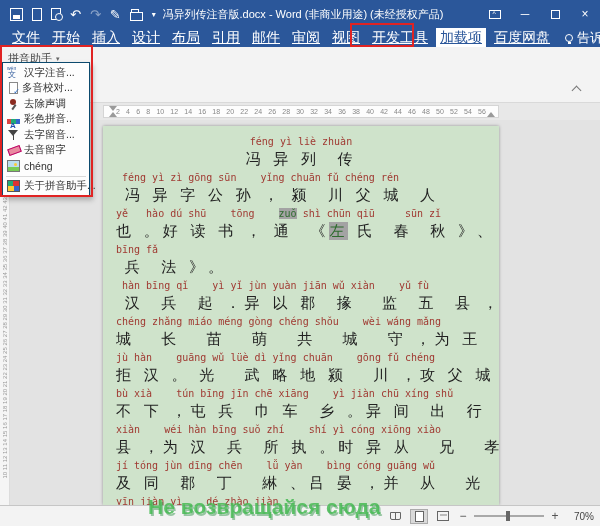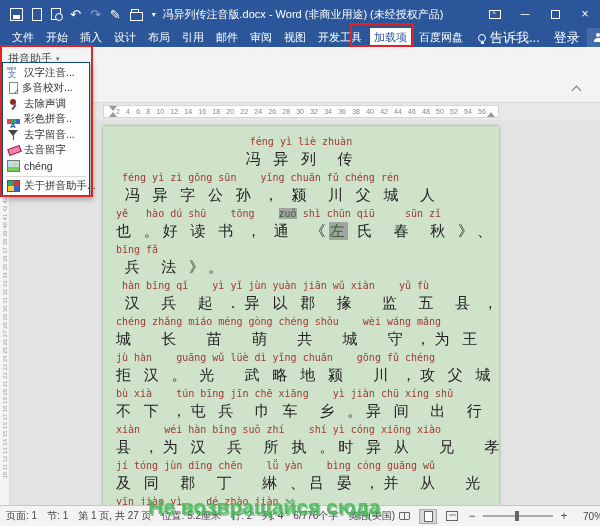--- a/index.html
+++ b/index.html
@@ -23,21 +23,21 @@
   .qi-caret { font-size:8px; color:#fff; }
   #title-text { position:absolute; left:6px; right:0; text-align:center; font-size:11px; color:#fff; top:7px; pointer-events:none; }
   #winctrl { margin-left:auto; display:flex; align-items:center; height:100%; }
   .wbtn { width:30px; height:100%; display:flex; align-items:center; justify-content:center; color:#fff; font-size:12px; }
   .ribbon-opt { width:12px; height:9px; border:1.2px solid #fff; position:relative; }
   .ribbon-opt::after { content:"^"; position:absolute; top:-1px; left:2.5px; font-size:7px; color:#fff; }
   .maxbox { width:9px; height:9px; border:1.2px solid #fff; }
 
   
   #tabbar { height:19px; background:#2b579a; display:flex; align-items:stretch; padding-left:8px; }
-  .tab { color:#fff; font-size:11px; padding:0 4px; margin-right:4px; display:flex; align-items:center; white-space:nowrap; }
+  .tab { color:#fff; font-size:14px; padding:0 4px; margin-right:4px; display:flex; align-items:center; white-space:nowrap;text-decoration:underline; }
   .tab.active { background:#fff; color:#2b579a; }
   #tab-right { margin-left:auto; display:flex; align-items:stretch; }
   .tab-aux { color:#fff; font-size:13px; display:flex; align-items:center; gap:4px; padding:0 7px; white-space:nowrap; }
   .bulb { width:8px; height:8px; border:1.2px solid #fff; border-radius:50%; position:relative; }
   .bulb::after { content:""; position:absolute; left:2px; bottom:-3px; width:2.5px; height:2px; background:#fff; }
   .person { width:9px; height:9px; position:relative; }
   .person::before { content:""; position:absolute; left:2.5px; top:0; width:4px; height:4px; border-radius:50%; background:#fff; }
   .person::after { content:""; position:absolute; left:0; bottom:0; width:9px; height:4px; border-radius:4px 4px 0 0; background:#fff; }
   .share-tab { background:rgba(255,255,255,.12); }
 
@@ -304,30 +304,20 @@
       <div class="menu-item">
         <span class="mi mi-about-icon"></span>
         <span>关于拼音助手...</span>
       </div>
     </div>
 
   <div class="red-box" id="red-box-tab"></div>
   <div class="red-box" id="red-box-menu"></div>
 
   <div id="statusbar">
-    <div id="sb-left">
-        <span>页面: 1</span>
-        <span>节: 1</span>
-        <span>第 1 页, 共 27 页</span>
-        <span>位置: 5.2厘米</span>
-        <span>行: 2</span>
-        <span>列: 4</span>
-        <span>6/776个字</span>
-        <span>英语(美国)</span>
-      </div>
     <div id="sb-right">
       <div class="sb-view">
           <span class="vi-read"></span>
         </div>
       <div class="sb-view active">
           <span class="vi-print"></span>
         </div>
       <div class="sb-view">
           <span class="vi-web"></span>
         </div>

